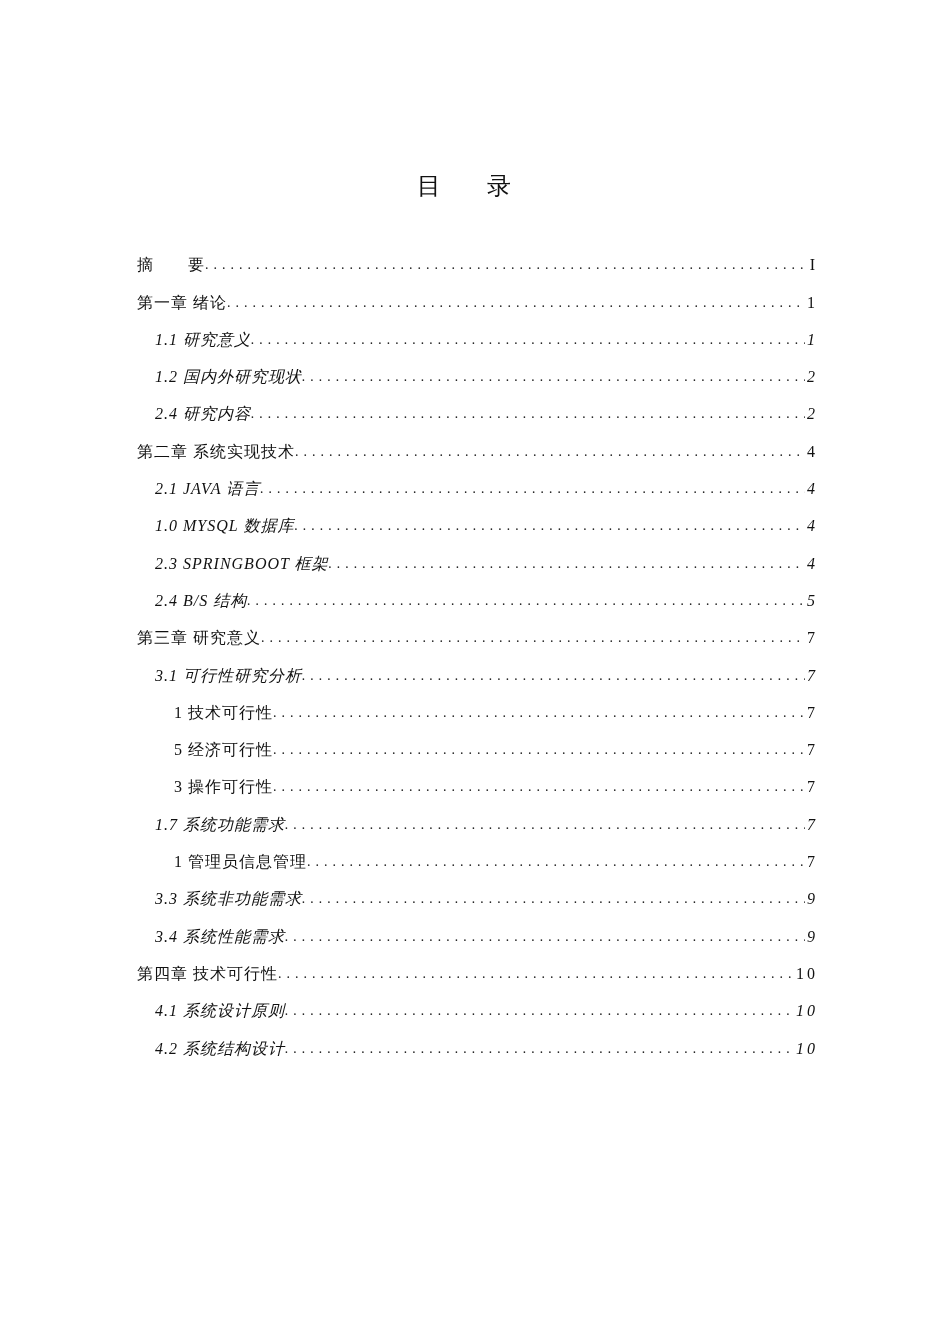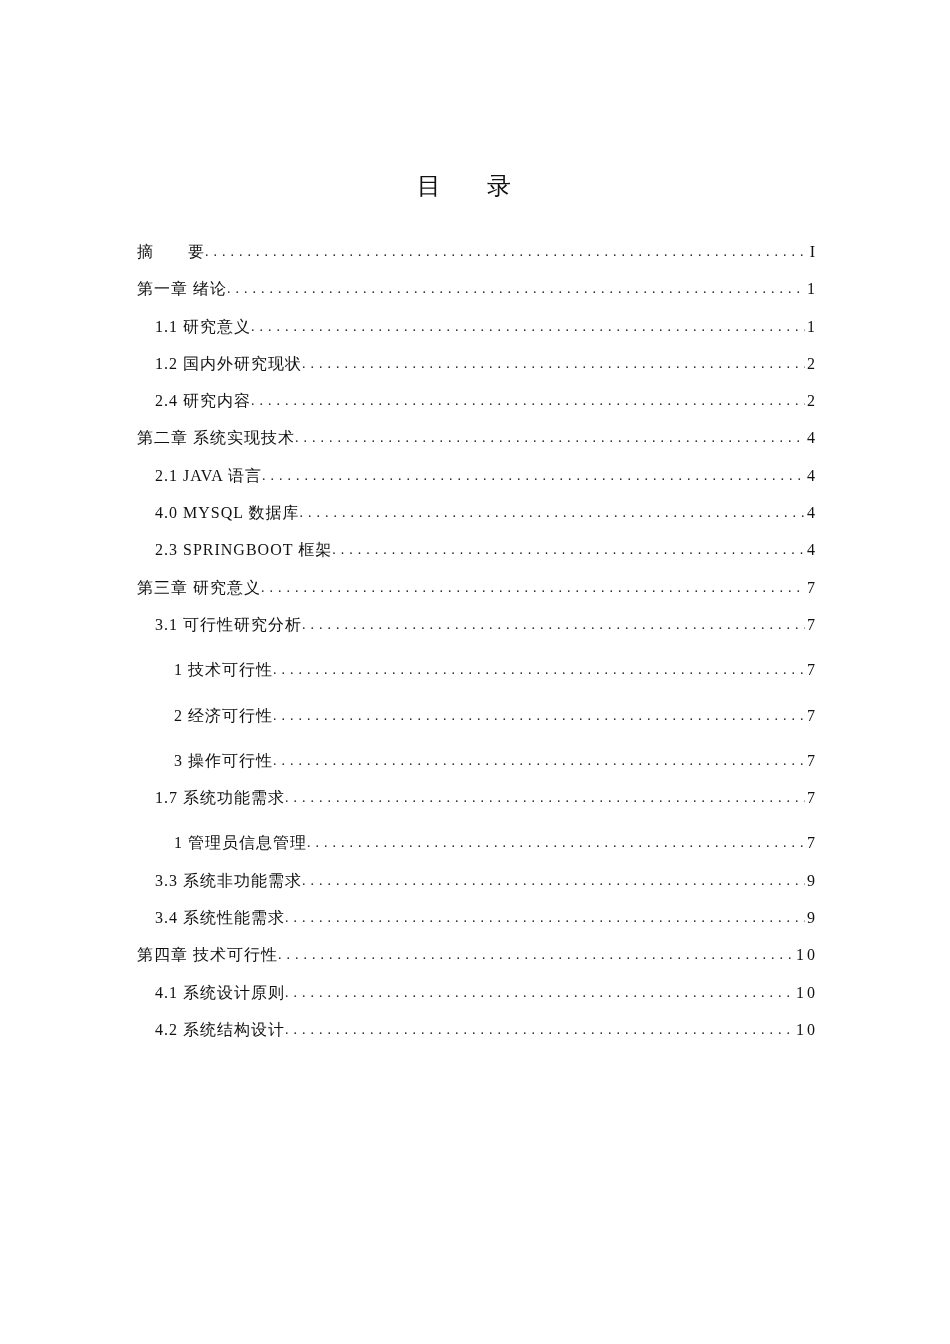--- a/index.html
+++ b/index.html
@@ -29,28 +29,28 @@
       line-height: 32px;
     }
     .toc {
       position: absolute;
       top: 240px;
       left: 137px;
       width: 678px;
     }
     .toc-row {
       display: flex;
-      align-items: flex-start;
+      align-items: flex-end;
       height: 37.3px;
       font-size: 16px;
       line-height: 24px;
       white-space: nowrap;
     }
-    .toc-row.l2 { padding-left: 18px; }
-    .toc-row.l3 { padding-left: 37px; margin-top: 8px; }
+    .toc-row.l2 { padding-left: 18px; font-style: italic; }
+    .toc-row.l3 { padding-left: 37px; }
     .toc-label {
       flex: 0 0 auto;
       letter-spacing: 1px;
     }
     .toc-leader {
       flex: 1 1 auto;
       overflow: hidden;
       margin: 0 2px 0 0;
       letter-spacing: 4.2px;
       color: #222;
@@ -103,46 +103,51 @@
       <span class="toc-label">第二章  系统实现技术</span>
       <span class="toc-leader"></span>
       <span class="toc-page">4</span>
     </div>
   <div class="toc-row l2">
       <span class="toc-label">2.1  JAVA 语言</span>
       <span class="toc-leader"></span>
       <span class="toc-page">4</span>
     </div>
   <div class="toc-row l2">
-      <span class="toc-label">4.0  MYSQL 数据库</span>
+      <span class="toc-label">1.0  MYSQL 数据库</span>
       <span class="toc-leader"></span>
       <span class="toc-page">4</span>
     </div>
   <div class="toc-row l2">
       <span class="toc-label">2.3  SPRINGBOOT 框架</span>
       <span class="toc-leader"></span>
       <span class="toc-page">4</span>
+    </div>
+  <div class="toc-row l2">
+      <span class="toc-label">2.4  B/S 结构</span>
+      <span class="toc-leader"></span>
+      <span class="toc-page">5</span>
     </div>
   <div class="toc-row l1">
       <span class="toc-label">第三章  研究意义</span>
       <span class="toc-leader"></span>
       <span class="toc-page">7</span>
     </div>
   <div class="toc-row l2">
       <span class="toc-label">3.1 可行性研究分析</span>
       <span class="toc-leader"></span>
       <span class="toc-page">7</span>
     </div>
   <div class="toc-row l3">
       <span class="toc-label">1 技术可行性</span>
       <span class="toc-leader"></span>
       <span class="toc-page">7</span>
     </div>
   <div class="toc-row l3">
-      <span class="toc-label">2 经济可行性</span>
+      <span class="toc-label">5 经济可行性</span>
       <span class="toc-leader"></span>
       <span class="toc-page">7</span>
     </div>
   <div class="toc-row l3">
       <span class="toc-label">3 操作可行性</span>
       <span class="toc-leader"></span>
       <span class="toc-page">7</span>
     </div>
   <div class="toc-row l2">
       <span class="toc-label">1.7  系统功能需求</span>

